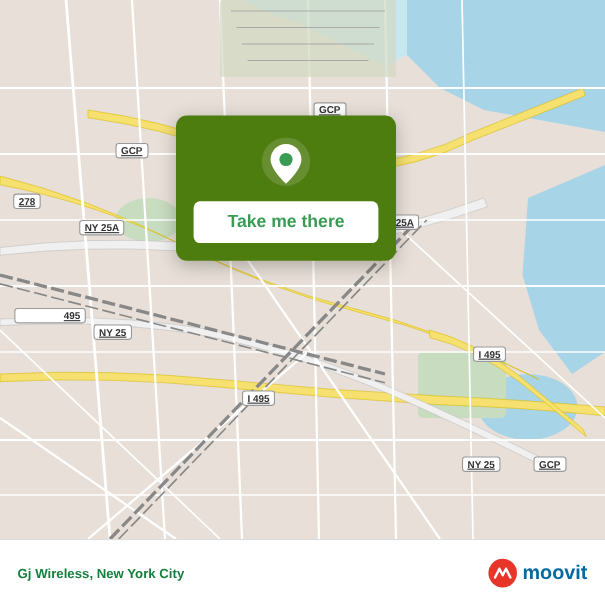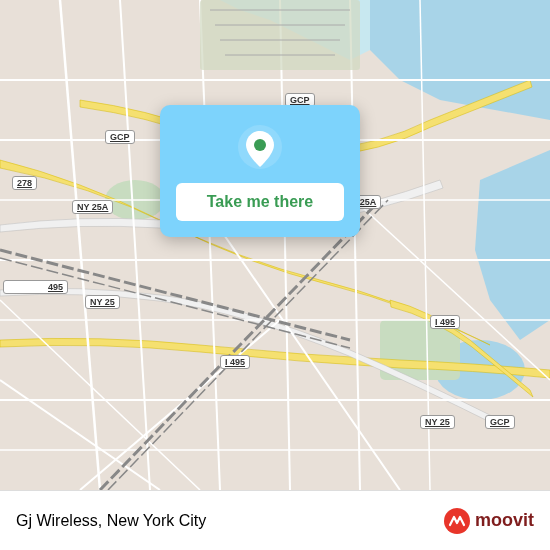--- a/index.html
+++ b/index.html
@@ -33,40 +33,40 @@
       height: 60px;
       background: #fff;
       display: flex;
       align-items: center;
       justify-content: space-between;
       padding: 0 16px;
       border-top: 1px solid #ddd;
     }
 
     #location-text {
-      font-size: 16px;
-      color: #000000;
-      font-weight: 400;
+      font-size: 12px;
+      color: #15803d;
+      font-weight: 700;
     }
 
     #moovit-logo {
       display: flex;
       align-items: center;
       gap: 4px;
     }
 
     .moovit-icon {
       width: 28px;
       height: 28px;
     }
 
     .moovit-text {
       font-size: 18px;
       font-weight: bold;
-      color: #7f1d1d;
+      color: #0369a1;
     }
 
     
     #osm-attribution {
       position: absolute;
       bottom: 62px;
       left: 8px;
       font-size: 10px;
       color: #444;
       background: rgba(255,255,255,0.75);
@@ -74,21 +74,21 @@
       border-radius: 2px;
       z-index: 10;
     }
 
     
     #popup-card {
       position: absolute;
       top: 105px;
       left: 160px;
       width: 200px;
-      background: #7dd3fc;
+      background: #4d7c0f;
       border-radius: 10px;
       padding: 18px 16px 16px 16px;
       display: flex;
       flex-direction: column;
       align-items: center;
       z-index: 20;
       box-shadow: 0 4px 16px rgba(0,0,0,0.25);
     }
 
     .pin-icon {
@@ -191,21 +191,21 @@
   </svg>
 
   <div id="road-labels">
       <div class="road-label" style="top: 176px; left: 12px;">278</div>
       <div class="road-label" style="top: 130px; left: 105px;">GCP</div>
       <div class="road-label" style="top: 93px; left: 285px;">GCP</div>
       <div class="road-label" style="top: 200px; left: 72px;">NY 25A</div>
       <div class="road-label" style="top: 195px; left: 340px;">NY 25A</div>
       <div class="road-label" style="top: 295px; left: 85px;">NY 25</div>
       <div class="road-label" style="top: 415px; left: 420px;">NY 25</div>
-      <div class="road-label" style="top: 280px; left: 3px; padding-left: 44px;">495</div>
+      <div class="road-label" style="top: 280px; left: 13px; padding-left: 44px;">495</div>
       <div class="road-label" style="top: 355px; left: 220px;">I 495</div>
       <div class="road-label" style="top: 315px; left: 430px;">I 495</div>
       <div class="road-label" style="top: 415px; left: 485px;">GCP</div>
     </div>
 
   <div id="popup-card">
     <svg class="pin-icon" viewBox="0 0 48 48" xmlns="http://www.w3.org/2000/svg">
       <circle cx="24" cy="24" r="22" fill="rgba(255,255,255,0.15)"></circle>
       <path d="M24 8 C16 8 10 14.5 10 22 C10 31.5 24 44 24 44 C24 44 38 31.5 38 22 C38 14.5 32 8 24 8Z" fill="white"></path>
       <circle cx="24" cy="22" r="6" fill="#3a9c54"></circle>

